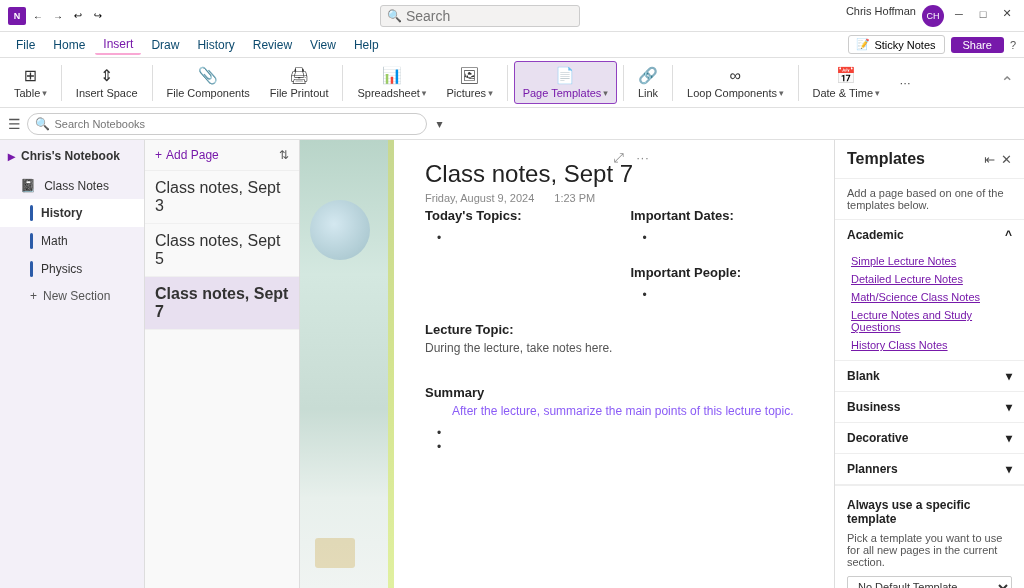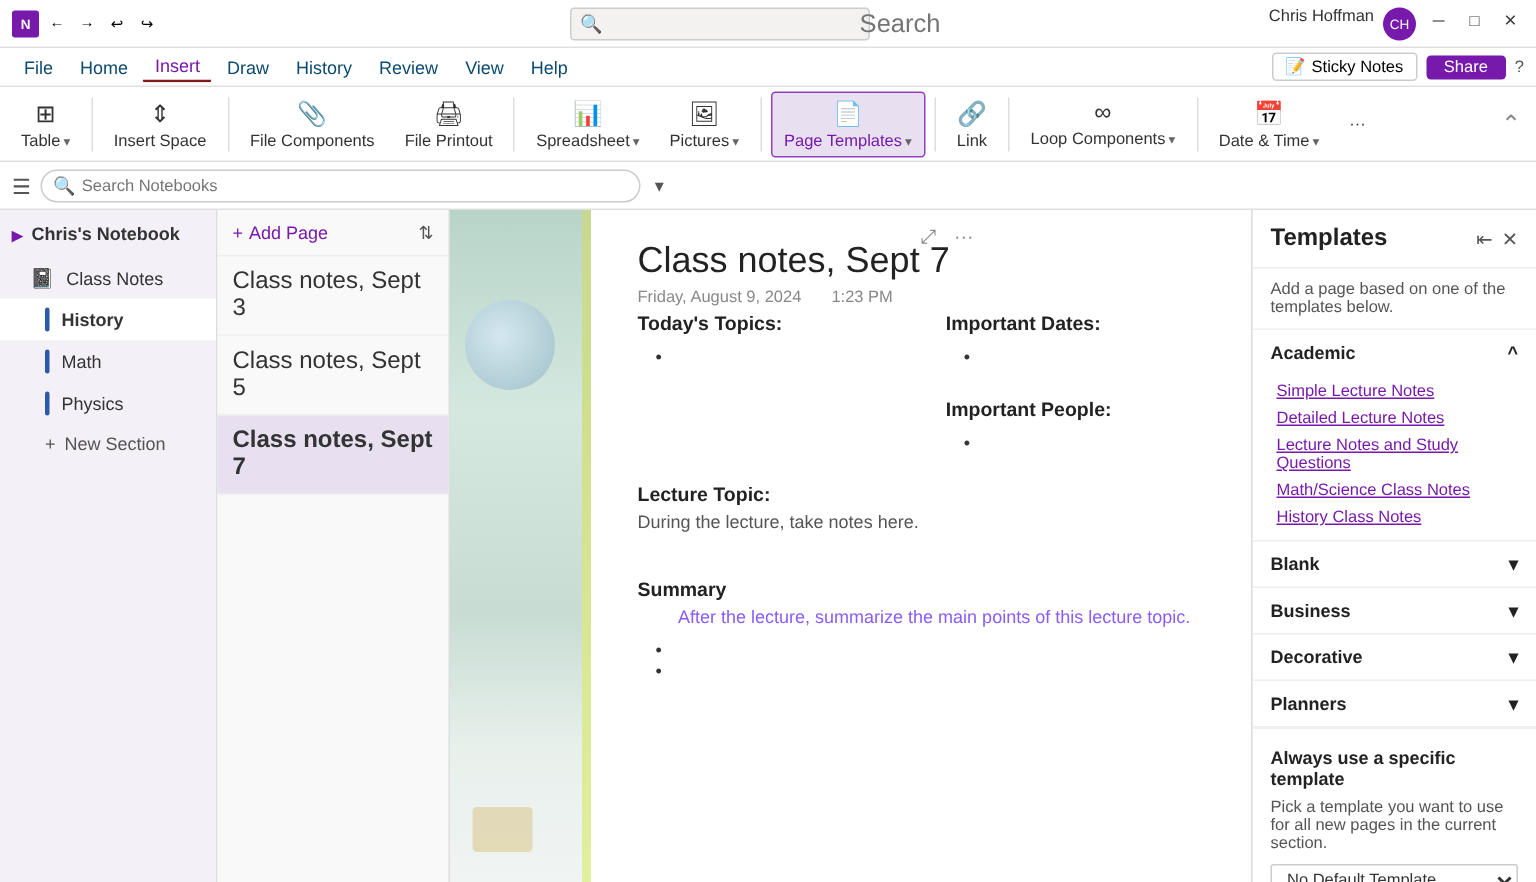--- a/index.html
+++ b/index.html
@@ -31,34 +31,34 @@
       width: 200px;
       background: #f3f2f1;
       border: 1px solid #ccc;
       border-radius: 3px;
       height: 22px;
       display: flex;
       align-items: center;
       padding: 0 6px;
       gap: 4px;
     }
-    #search-bar input { border: none; background: transparent; font-size: 17px; outline: none; flex: 1; text-align: right; }
+    #search-bar input { border: none; background: transparent; font-size: 14px; outline: none; flex: 1; }
 
     
     #menu-bar {
       background: #fff;
       height: 26px;
       display: flex;
       align-items: center;
       padding: 0 8px;
       gap: 2px;
       border-bottom: 1px solid #e0e0e0;
     }
     .menu-item { padding: 2px 8px; font-size: 12px; cursor: pointer; border-radius: 2px; color: #0c4a6e; }
-    .menu-item.active { color: #7719aa; border-bottom: 2px solid #7f1d1d; }
+    .menu-item.active { color: #7719aa; border-bottom: 2px solid #f9a8d4; }
 
     
     #ribbon {
       background: #fff;
       height: 50px;
       display: flex;
       align-items: center;
       padding: 0 6px;
       gap: 4px;
       border-bottom: 1px solid #e0e0e0;
@@ -523,22 +523,22 @@
     <div class="templates-desc">Add a page based on one of the templates below.</div>
 
     <div class="template-category">
       <div class="category-header">
         <span>Academic</span>
         <span>^</span>
       </div>
       <div class="category-items">
         <a class="template-link">Simple Lecture Notes</a>
         <a class="template-link">Detailed Lecture Notes</a>
+        <a class="template-link">Math/Science Class Notes</a>
         <a class="template-link">Lecture Notes and Study Questions</a>
-        <a class="template-link">Math/Science Class Notes</a>
         <a class="template-link">History Class Notes</a>
       </div>
     </div>
 
     <div class="template-category">
       <div class="category-header">
         <span>Blank</span>
         <span>▾</span>
       </div>
     </div>

